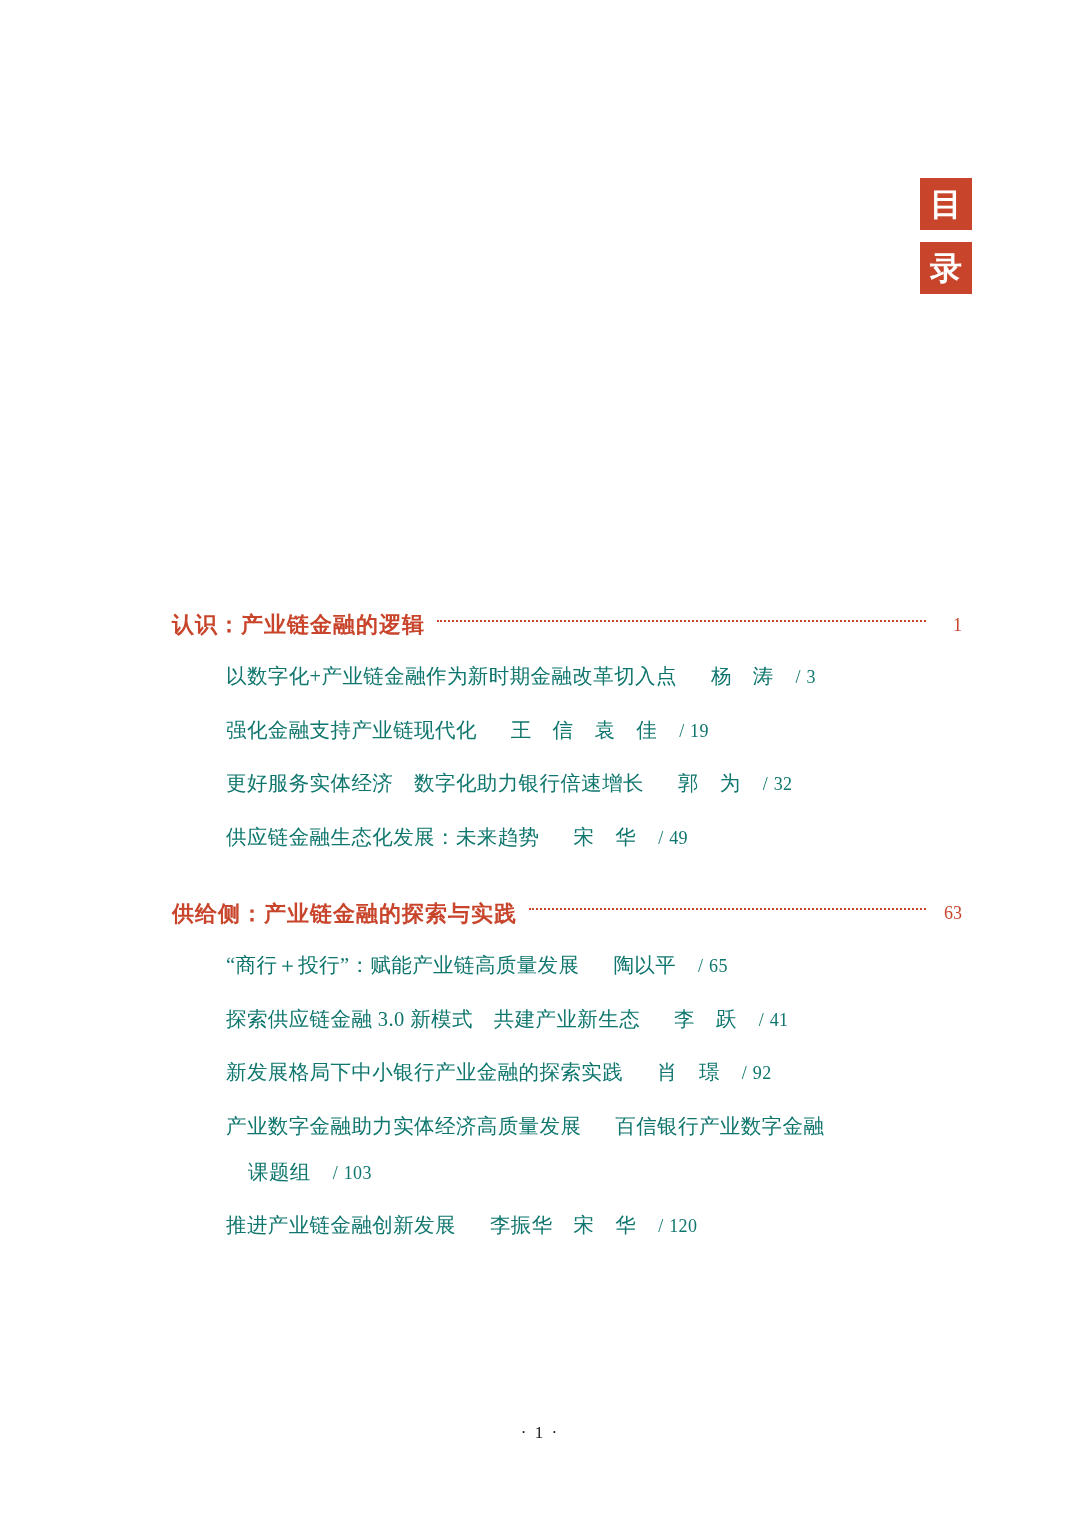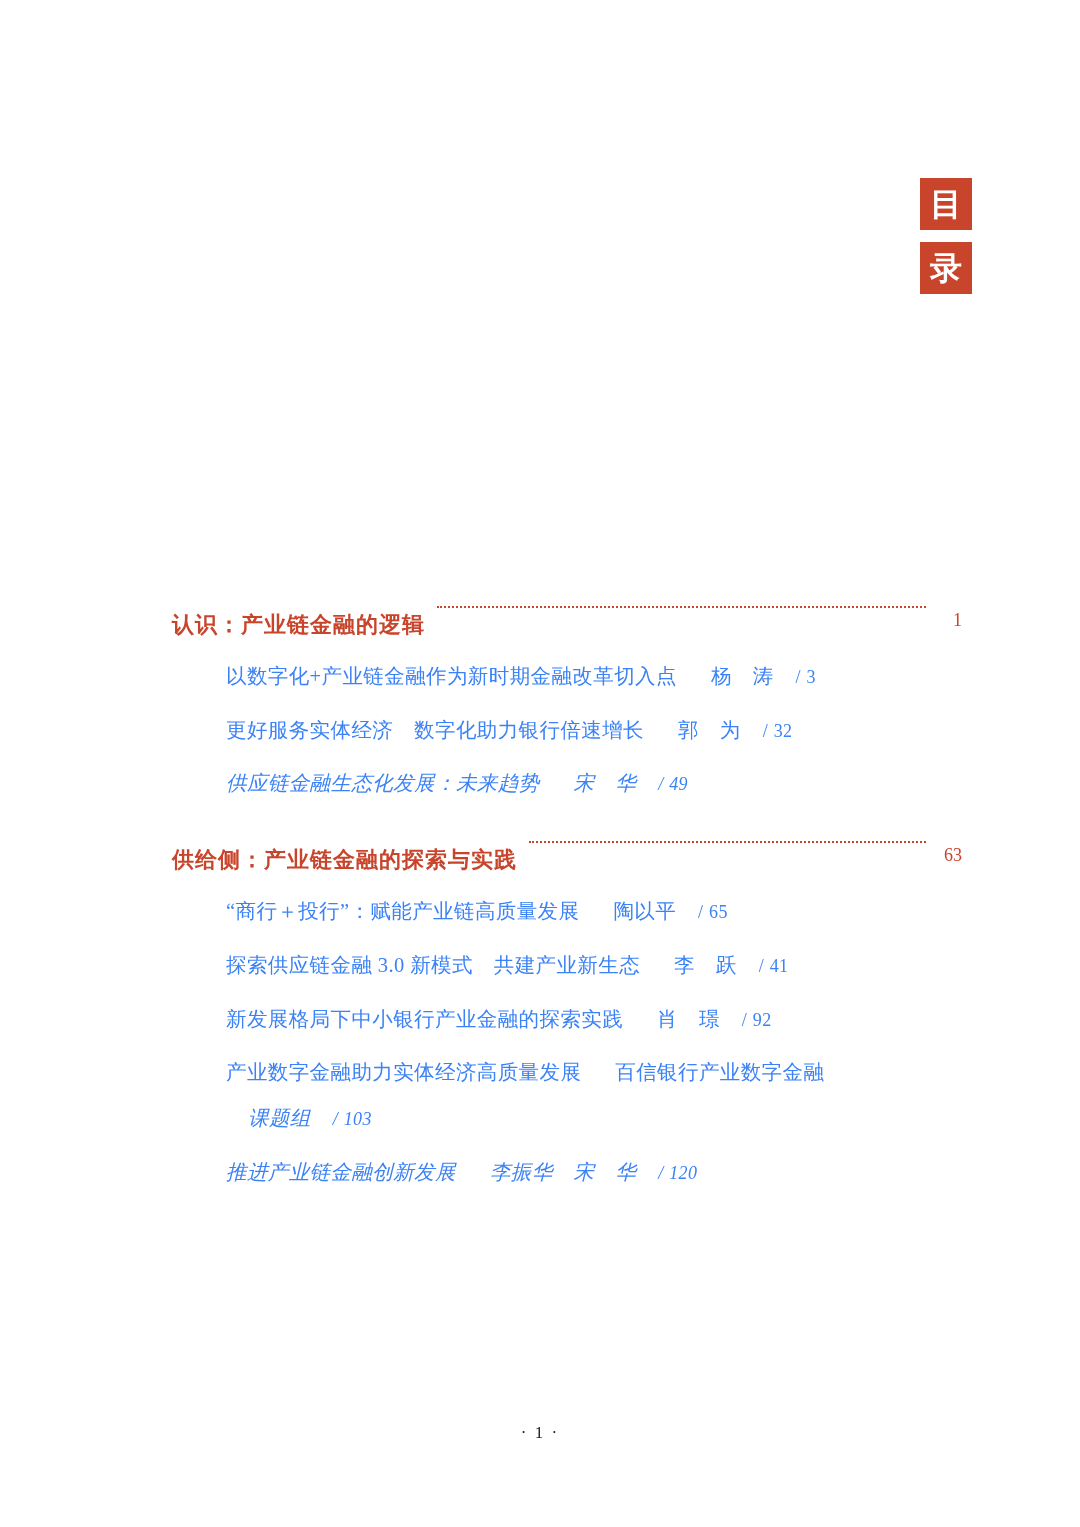--- a/index.html
+++ b/index.html
@@ -53,21 +53,21 @@
     width: 790px;
   }
 
   .section {
     margin-bottom: 46px;
   }
   .section:last-child { margin-bottom: 8px; }
 
   .section-head {
     display: flex;
-    align-items: flex-start;
+    align-items: center;
     color: #c8452c;
     font-weight: bold;
     font-size: 22px;
     white-space: nowrap;
   }
   .section-head .sec-title {
     font-family: "Liberation Serif", "DejaVu Serif", serif;
     font-weight: bold;
     letter-spacing: 1px;
   }
@@ -85,43 +85,42 @@
     color: #c8452c;
     min-width: 26px;
     text-align: right;
   }
 
   .entries {
     margin-top: 22px;
   }
   .entry {
     font-size: 20.5px;
-    color: #3b82f6;
+    color: #0f766e;
     line-height: 1.45;
     margin-bottom: 24px;
     padding-left: 54px;
     letter-spacing: 0.4px;
   }
-  .entry:last-child { margin-bottom: 0; font-style: italic; }
+  .entry:last-child { margin-bottom: 0; }
   .entry .gap {
     display: inline-block;
     width: 22px;
   }
   .entry .wide-gap {
     display: inline-block;
     width: 34px;
   }
   .entry .pg {
     font-size: 18px;
   }
   .entry .cont {
     display: block;
     padding-left: 22px;
     margin-top: 16px;
-    font-style: italic;
   }
 
   
   .folio {
     position: absolute;
     bottom: 84px;
     left: 0;
     width: 100%;
     text-align: center;
     font-size: 17px;
@@ -146,20 +145,24 @@
         <span class="sec-title">认识：产业链金融的逻辑</span>
         <span class="dots"></span>
         <span class="sec-page">1</span>
       </div>
       <div class="entries">
         <div class="entry">
           <span>以数字化+产业链金融作为新时期金融改革切入点</span><span class="wide-gap"></span><span>杨　涛</span><span class="gap"></span><span class="pg">/</span>
           <span class="pg">3</span>
         </div>
         <div class="entry">
+          <span>强化金融支持产业链现代化</span><span class="wide-gap"></span><span>王　信　袁　佳</span><span class="gap"></span><span class="pg">/</span>
+          <span class="pg">19</span>
+        </div>
+        <div class="entry">
           <span>更好服务实体经济　数字化助力银行倍速增长</span><span class="wide-gap"></span><span>郭　为</span><span class="gap"></span><span class="pg">/</span>
           <span class="pg">32</span>
         </div>
         <div class="entry">
           <span>供应链金融生态化发展：未来趋势</span><span class="wide-gap"></span><span>宋　华</span><span class="gap"></span><span class="pg">/</span>
           <span class="pg">49</span>
         </div>
       </div>
     </div>
 

